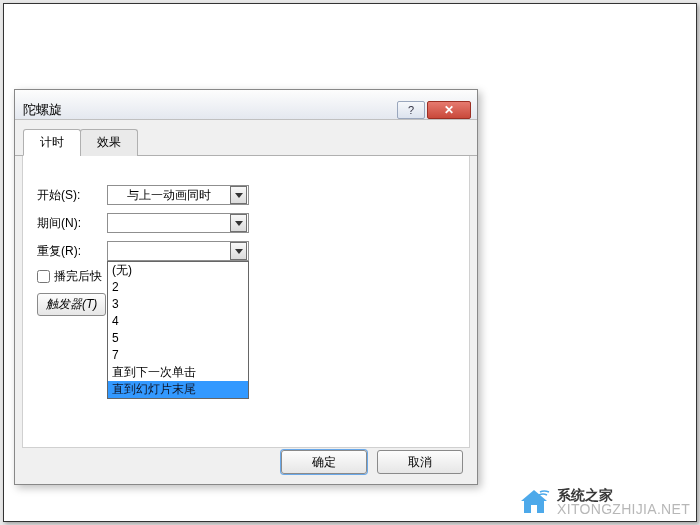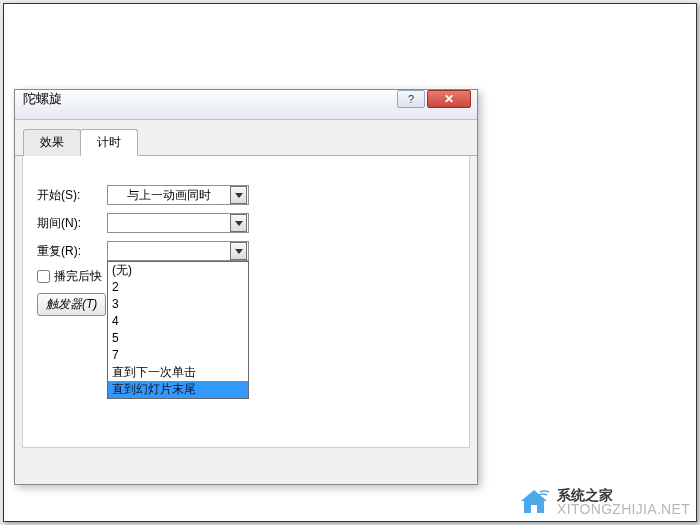--- a/index.html
+++ b/index.html
@@ -25,21 +25,21 @@
       width: 464px; height: 396px;
       background: #f0f0f0;
       border: 1px solid #888;
       box-shadow: 3px 3px 8px rgba(0,0,0,0.25);
     }
     .titlebar {
       height: 30px;
       background: linear-gradient(#fdfdfd, #e4e8ef);
       border-bottom: 1px solid #c0c0c0;
       display: flex;
-      align-items: flex-start;
+      align-items: flex-end;
       padding: 0 6px 0 8px;
     }
     .titlebar-title { flex: 1; font-size: 13px; color: #000; }
     .titlebar-btns { display: flex; gap: 2px; align-items: center; }
     .help-btn {
       width: 28px; height: 18px;
       background: linear-gradient(#f6f8fb,#dce3ee);
       border: 1px solid #9aa7bd;
       border-radius: 2px;
       display: flex; align-items: center; justify-content: center;
@@ -210,22 +210,22 @@
         <div class="help-btn">
           <span>?</span>
         </div>
         <div class="close-btn">
           <span>✕</span>
         </div>
       </div>
     </div>
 
     <div class="tab-strip">
+      <div class="tab active">计时</div>
       <div class="tab">效果</div>
-      <div class="tab active">计时</div>
     </div>
 
     <div class="tab-body">
 
       <div class="form-row">
         <div class="form-label">开始(S):</div>
         <div class="combo">
           <div class="combo-text">与上一动画同时</div>
           <div class="combo-btn">
               <div class="tri-down"></div>
@@ -269,20 +269,24 @@
         <div>3</div>
         <div>4</div>
         <div>5</div>
         <div>7</div>
         <div>直到下一次单击</div>
         <div class="selected">直到幻灯片末尾</div>
       </div>
 
     </div>
 
+    <div class="button-row">
+      <div class="dlg-button primary">确定</div>
+      <div class="dlg-button">取消</div>
+    </div>
   </div>
 
   <div class="watermark">
     <div class="wm-icon">
       <svg viewBox="0 0 34 30">
         <polygon points="17,3 30,14 27,14 27,26 7,26 7,14 4,14" fill="#3aa0e8"></polygon>
         <rect x="14" y="18" width="6" height="8" fill="#fff"></rect>
         <path d="M22 8 Q26 6 30 8" stroke="#3aa0e8" stroke-width="1.5" fill="none"></path>
         <path d="M23 5 Q27 3 32 5" stroke="#3aa0e8" stroke-width="1.5" fill="none"></path>
       </svg>

